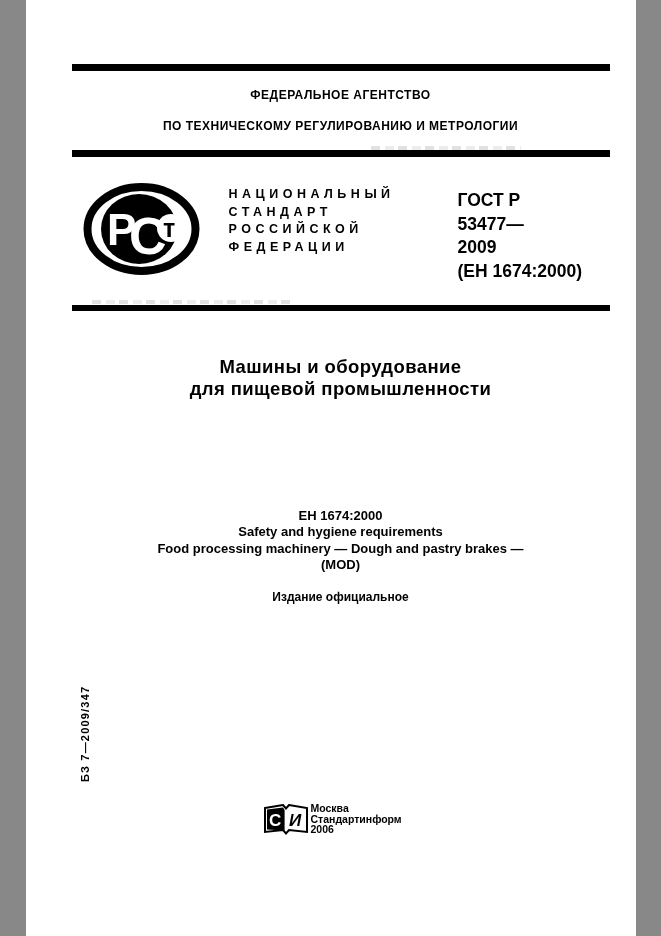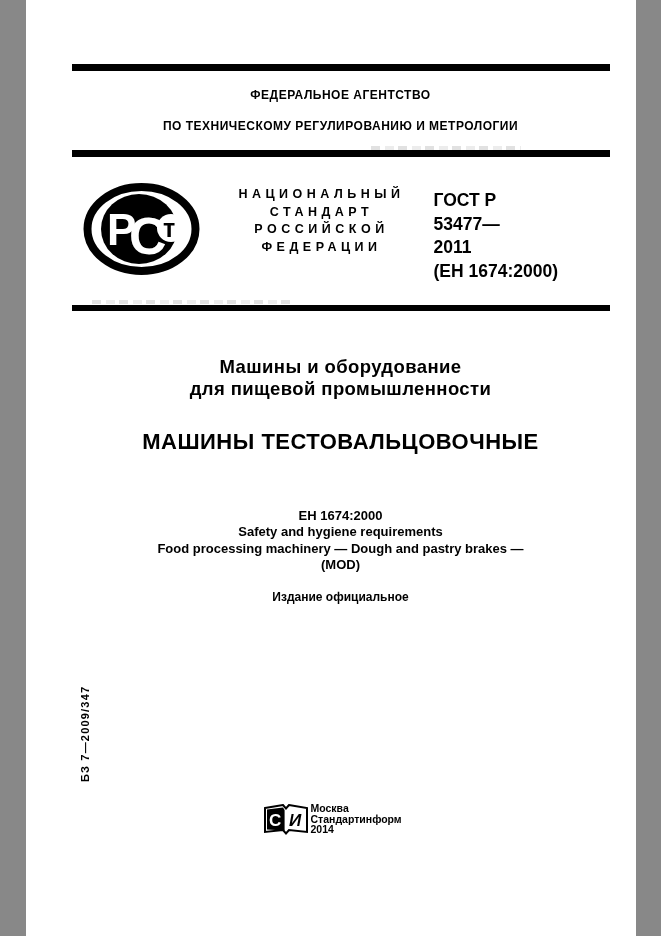--- a/index.html
+++ b/index.html
@@ -15,23 +15,23 @@
   .rule2{top:150px;height:7px;}
   .rule3{top:305px;height:6px;}
   .hdr{font-weight:bold;font-size:12px;letter-spacing:.5px;}
   .hdr1{top:88px;}
   .hdr2{top:119px;}
   .ghost{height:4px;opacity:.55;filter:blur(.6px);
     background:repeating-linear-gradient(90deg,#c9c9c9 0 9px,#fff 9px 14px,#dedede 14px 23px,#fff 23px 27px);}
   .ghost1{left:345px;top:146px;width:150px;}
   .ghost2{left:66px;top:300px;width:200px;}
   .rst-logo{left:57px;top:183px;}
-  .natl{left:203px;top:186px;width:186px;text-align:center;
+  .natl{left:203px;top:186px;width:186px;text-align:left;
     font-weight:bold;font-size:12.5px;line-height:17.5px;letter-spacing:4.5px;}
-  .desig{left:408px;top:189px;font-weight:bold;font-size:17.5px;line-height:23.5px;}
+  .desig{left:432px;top:189px;font-weight:bold;font-size:17.5px;line-height:23.5px;}
   .subject{top:356px;font-weight:bold;font-size:18.5px;line-height:22px;letter-spacing:.4px;}
   .maintitle{top:429px;font-weight:bold;font-size:22px;letter-spacing:.5px;}
   .subtitle{top:463px;font-weight:bold;font-size:19px;}
   .enref{top:508px;font-weight:bold;font-size:13px;line-height:16.3px;}
   .edition{top:590px;font-weight:bold;font-size:12px;}
   .sidecode{left:53px;top:782px;width:96px;font-weight:bold;font-size:11px;
     letter-spacing:1.2px;transform:rotate(-90deg);transform-origin:0 0;white-space:nowrap;}
   .imprint-logo{left:238px;top:804px;}
   .imprint{left:285px;top:803px;width:110px;
     font-weight:bold;font-size:10.5px;line-height:10.5px;}
@@ -63,33 +63,32 @@
   <div class="abs natl">
     <div>НАЦИОНАЛЬНЫЙ</div>
     <div>СТАНДАРТ</div>
     <div>РОССИЙСКОЙ</div>
     <div>ФЕДЕРАЦИИ</div>
   </div>
 
   <div class="abs desig">
     <div>ГОСТ Р</div>
     <div>53477—</div>
-    <div>2011</div>
+    <div>2009</div>
     <div>(ЕН 1674:2000)</div>
   </div>
 
   <div class="abs ghost ghost2"></div>
   <div class="abs rule rule3"></div>
 
   <div class="abs ctr subject">
     <div>Машины и оборудование</div>
     <div>для пищевой промышленности</div>
   </div>
 
-  <div class="abs ctr maintitle">МАШИНЫ ТЕСТОВАЛЬЦОВОЧНЫЕ</div>
 
   <div class="abs ctr enref">
     <div>ЕН 1674:2000</div>
     <div>Safety and hygiene requirements</div>
     <div>Food processing machinery — Dough and pastry brakes —</div>
     <div>(MOD)</div>
   </div>
 
   <div class="abs ctr edition">Издание официальное</div>
 
@@ -100,16 +99,16 @@
       <path d="M1,4 L19,1 L22,4.5 L25,1 L43,4 L43,28 L25,26 L22,29.5 L19,26 L1,28 Z" fill="#fff" stroke="#000" stroke-width="2"></path>
       <path d="M3,5.5 L19,3.5 L20.6,6 L20.6,26.5 L3,25.5 Z" fill="#000"></path>
       <text x="5" y="21.5" font-family="Liberation Sans, sans-serif" font-size="17" font-weight="bold" fill="#fff">С</text>
       <text x="25" y="22" font-family="Liberation Sans, sans-serif" font-size="17" font-weight="bold" font-style="italic" fill="#000">И</text>
     </svg>
   </div>
 
   <div class="abs imprint">
     <div>Москва</div>
     <div>Стандартинформ</div>
-    <div>2014</div>
+    <div>2006</div>
   </div>
 
 </div>
 
 </body></html>

